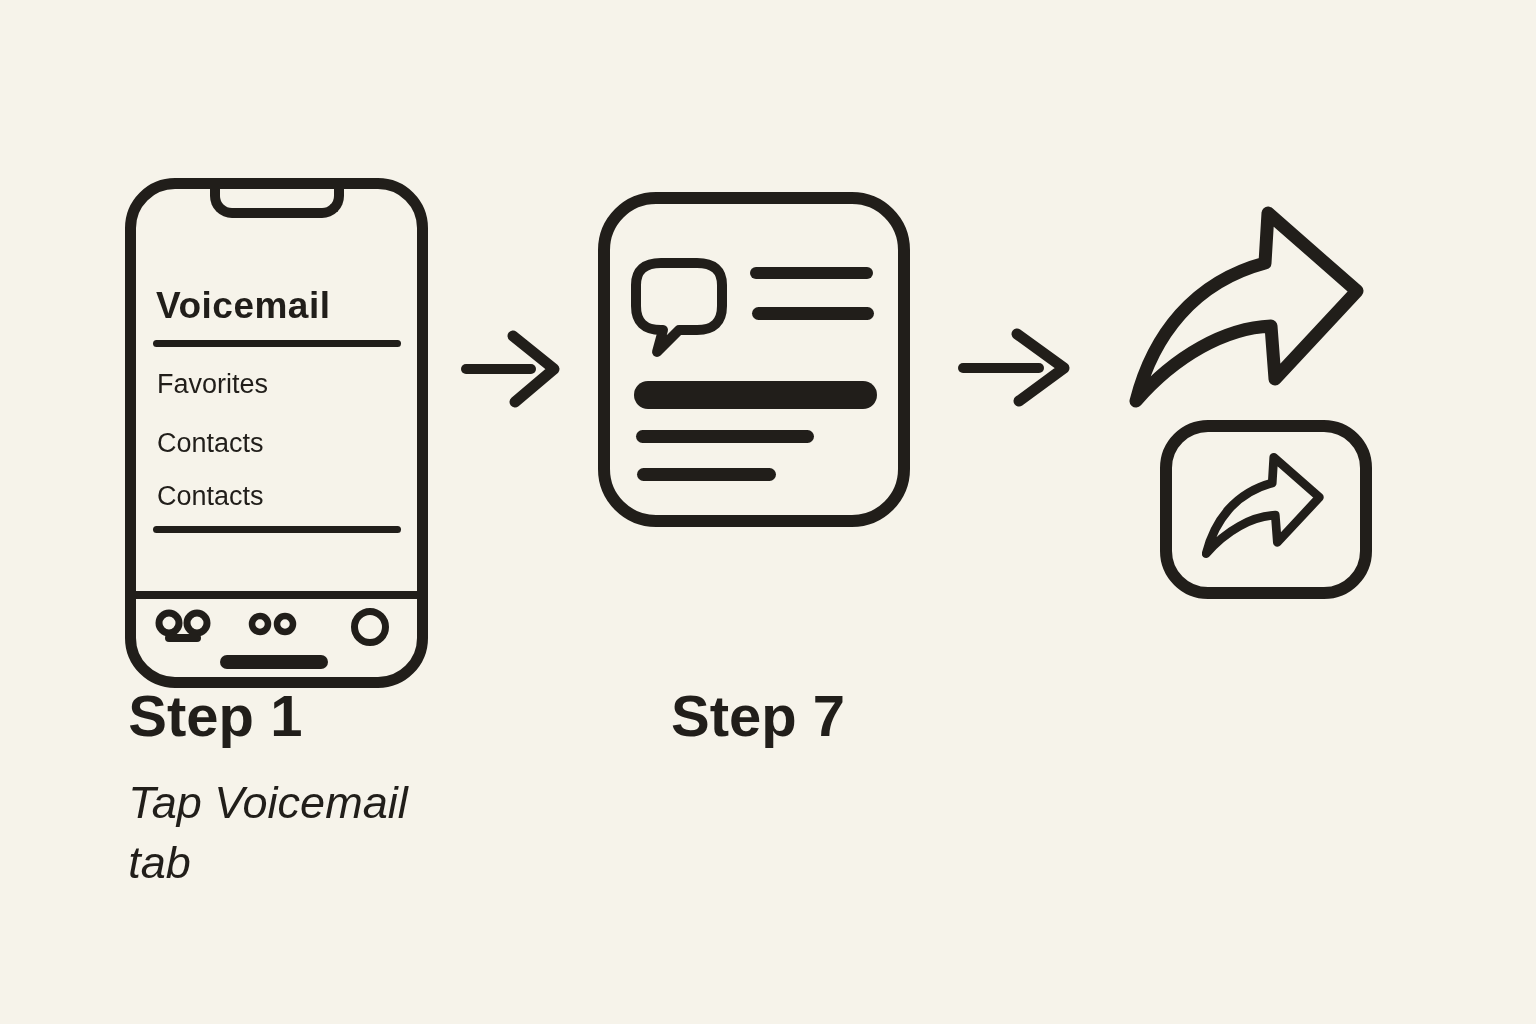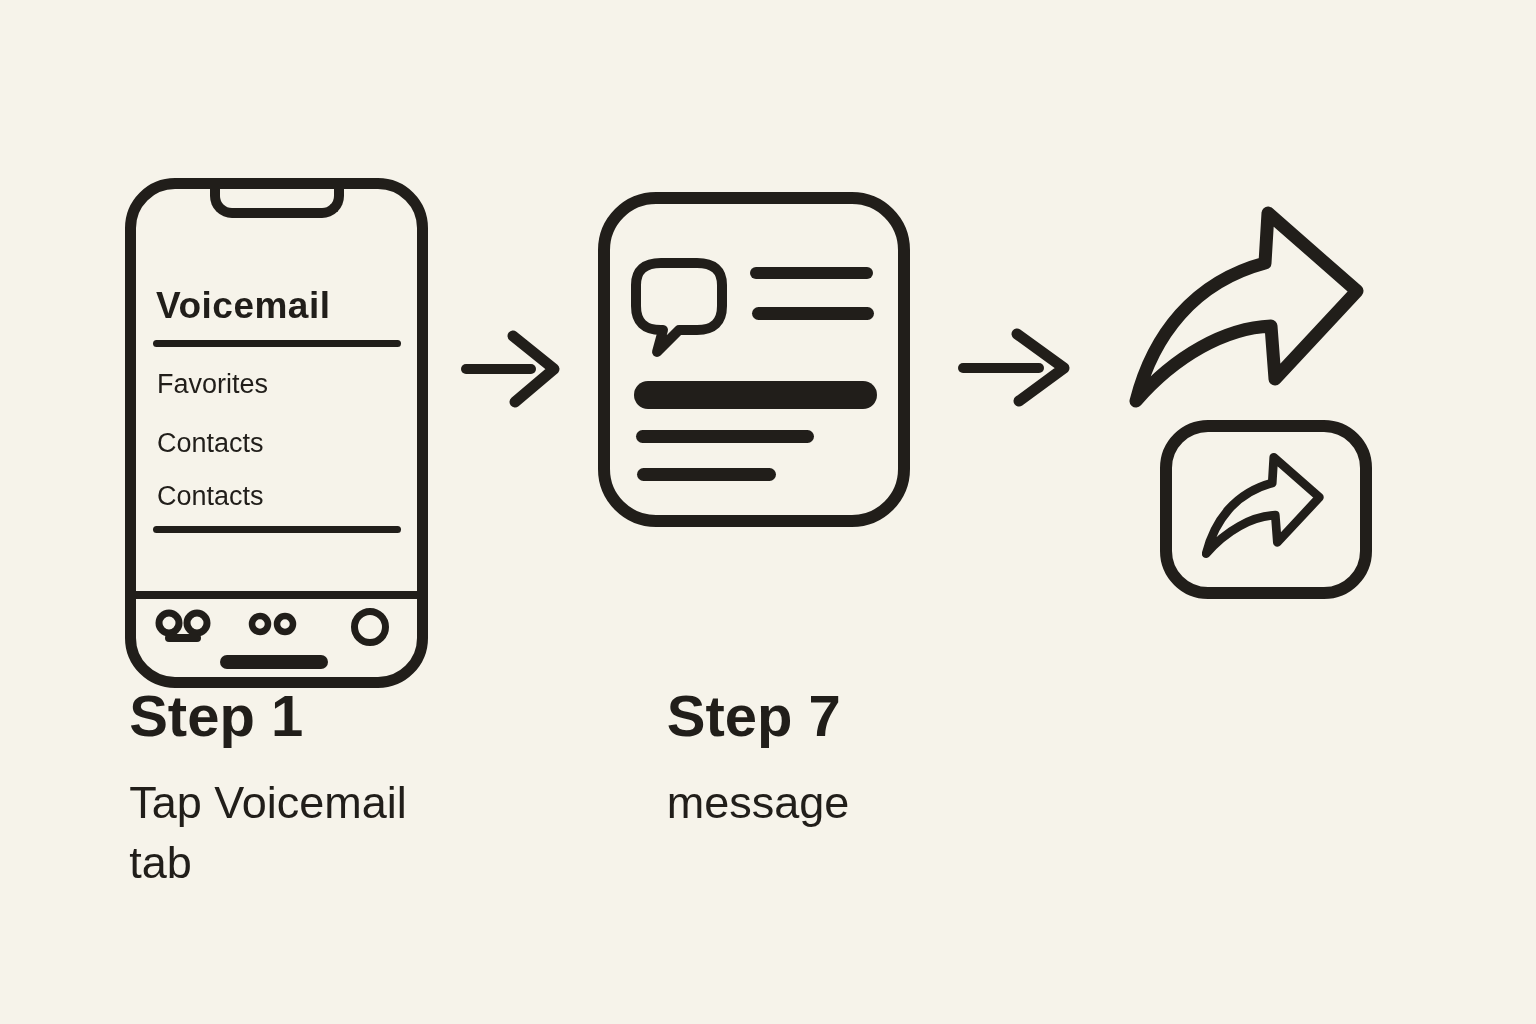--- a/index.html
+++ b/index.html
@@ -85,21 +85,21 @@
 
   
   .caption { position: absolute; top: 682px; text-align: left; transform: translateX(-50%); }
   .caption-1 { left: 268px; }
   .caption-2 { left: 758px; }
   .caption-3 { left: 1248px; }
   .caption h2 {
     font-size: 58px; font-weight: 700; letter-spacing: 0px; white-space: nowrap;
   }
   .caption .sub { margin-top: 24px; font-size: 45px; font-weight: 400; line-height: 60px; }
-  .caption .sub div { white-space: nowrap; }
+  .caption .sub div { white-space: nowrap; font-style: italic; }
 
   svg .stroke { fill: none; stroke: #211e1a; stroke-linejoin: round; stroke-linecap: round; }
 </style>
 </head>
 <body>
 
 <div class="canvas">
 
   <div class="phone">
     <div class="notch"></div>
@@ -177,18 +177,17 @@
     <h2>Step 1</h2>
     <div class="sub">
       <div>Tap Voicemail</div>
       <div>tab</div>
     </div>
   </div>
 
   <div class="caption caption-2">
     <h2>Step 7</h2>
     <div class="sub">
-      <div>message</div>
     </div>
   </div>
 
 
 </div>
 
 </body></html>

